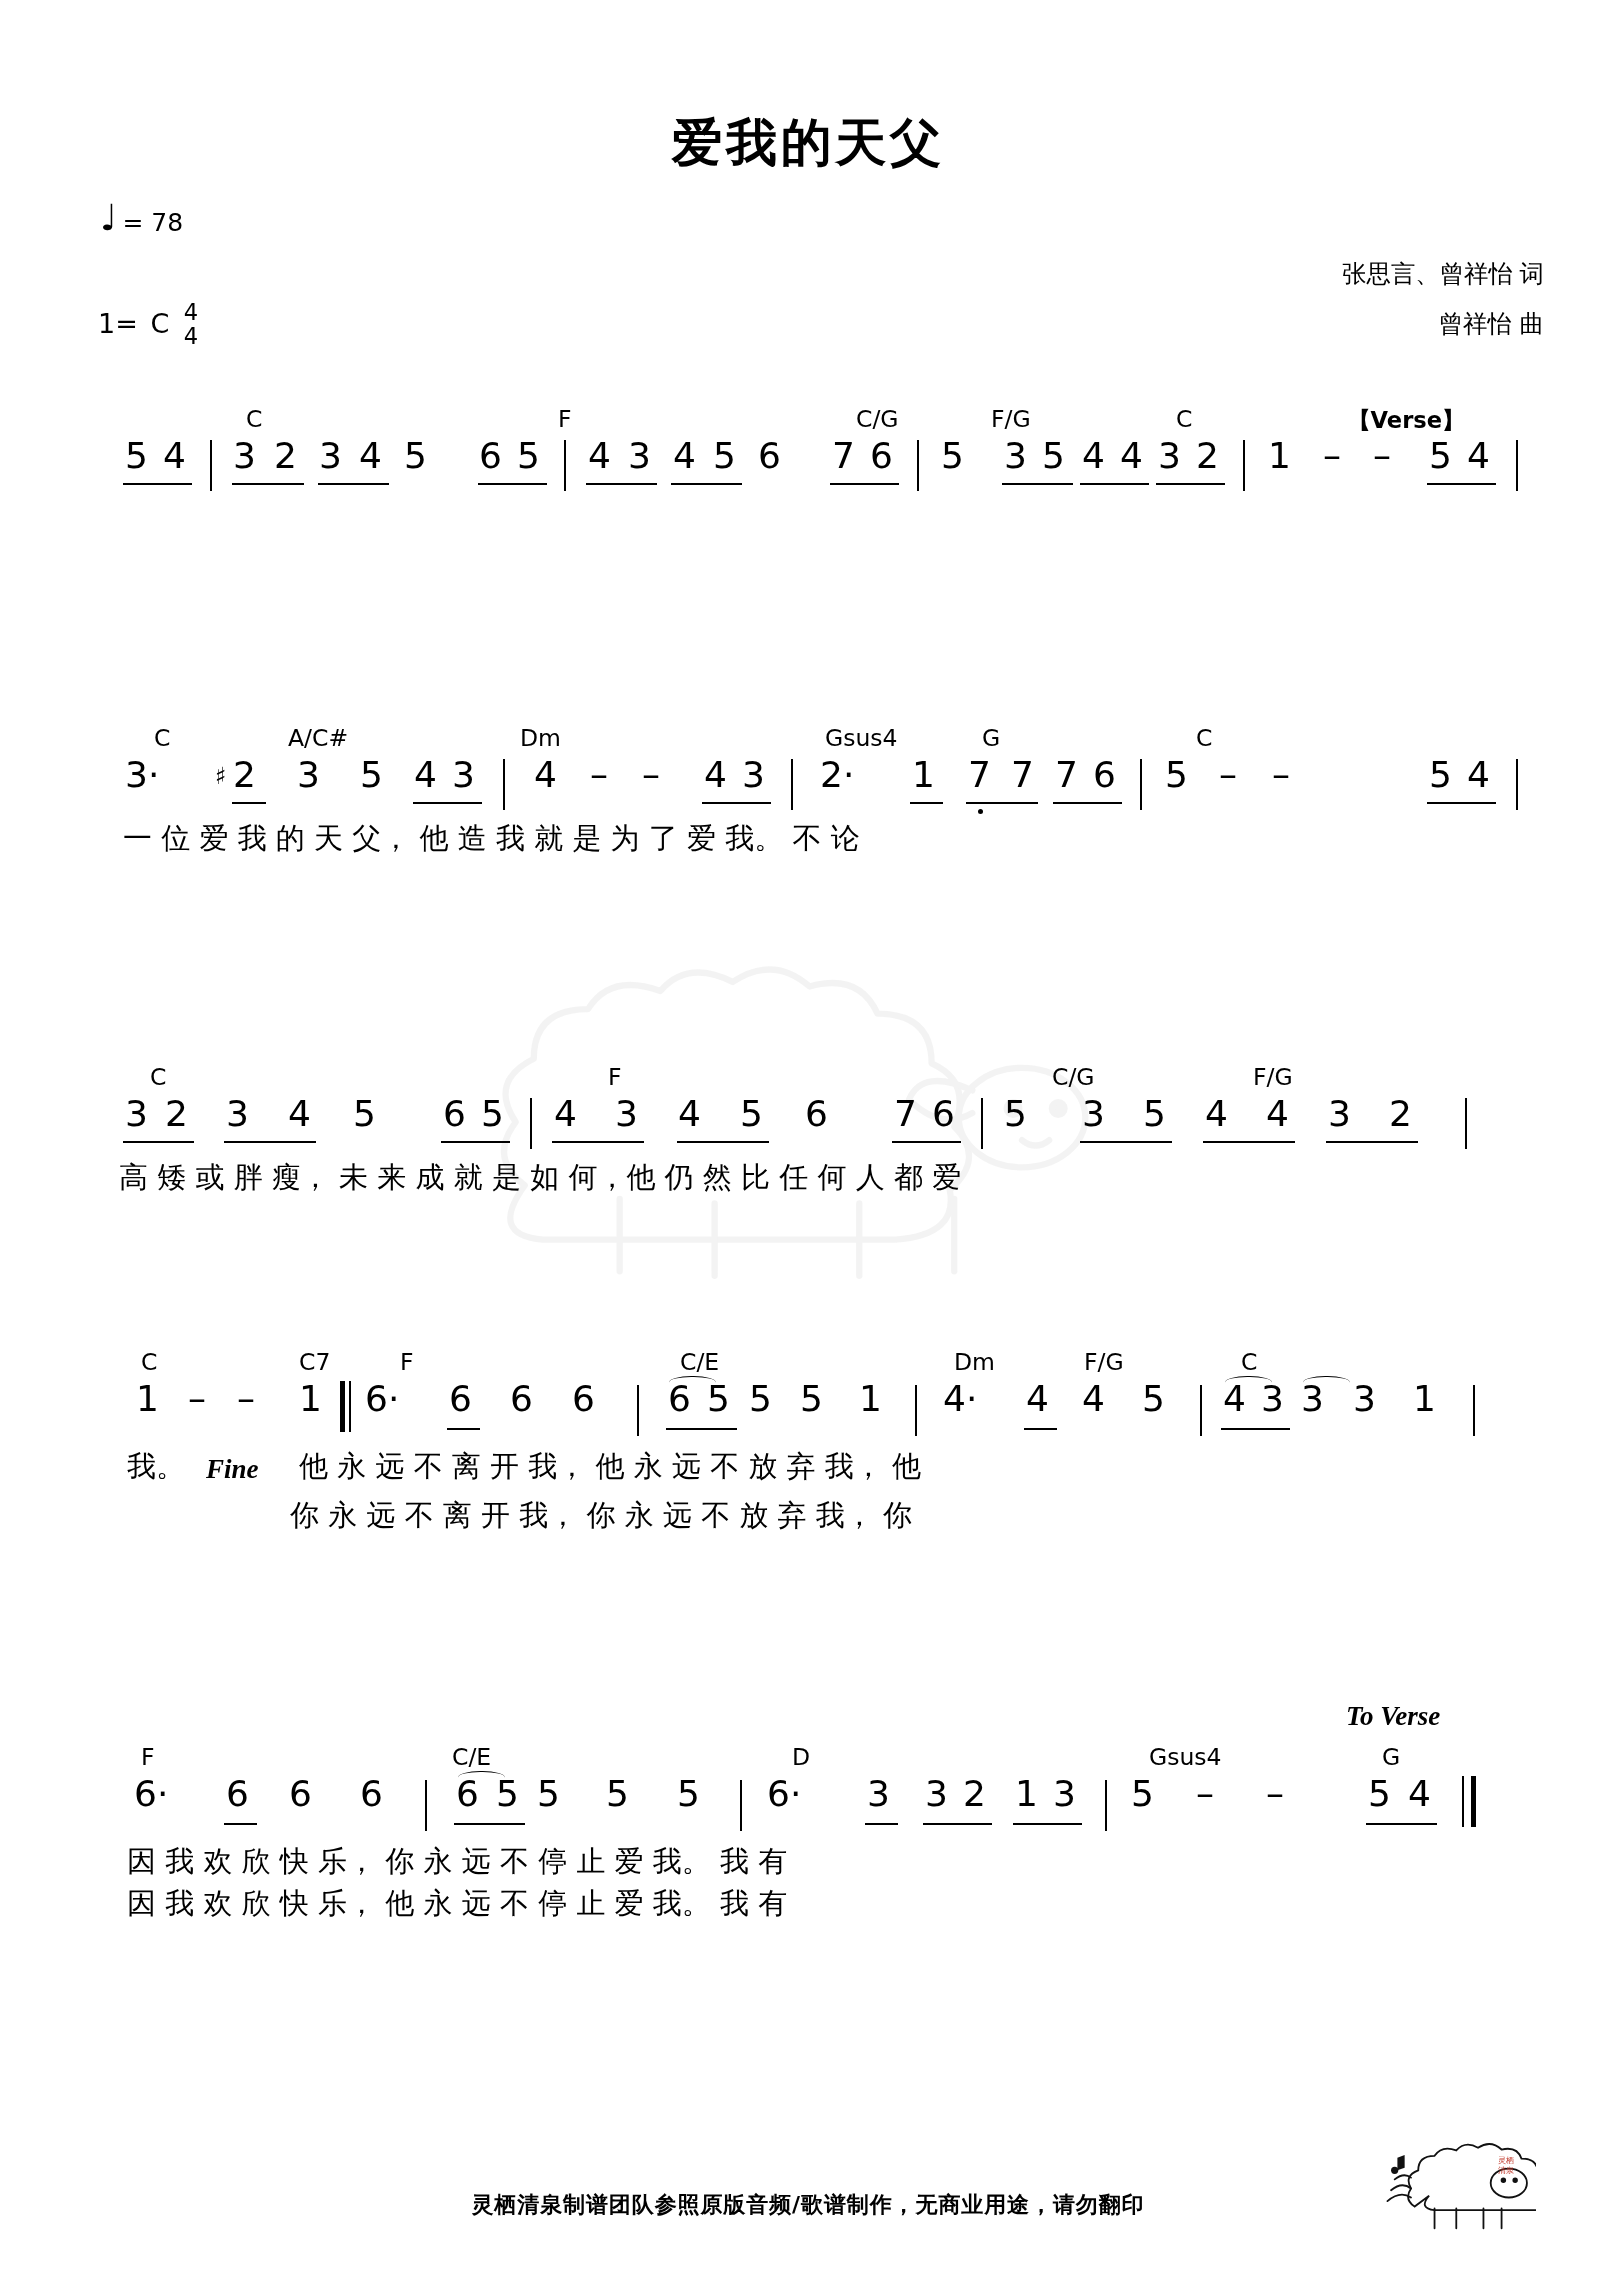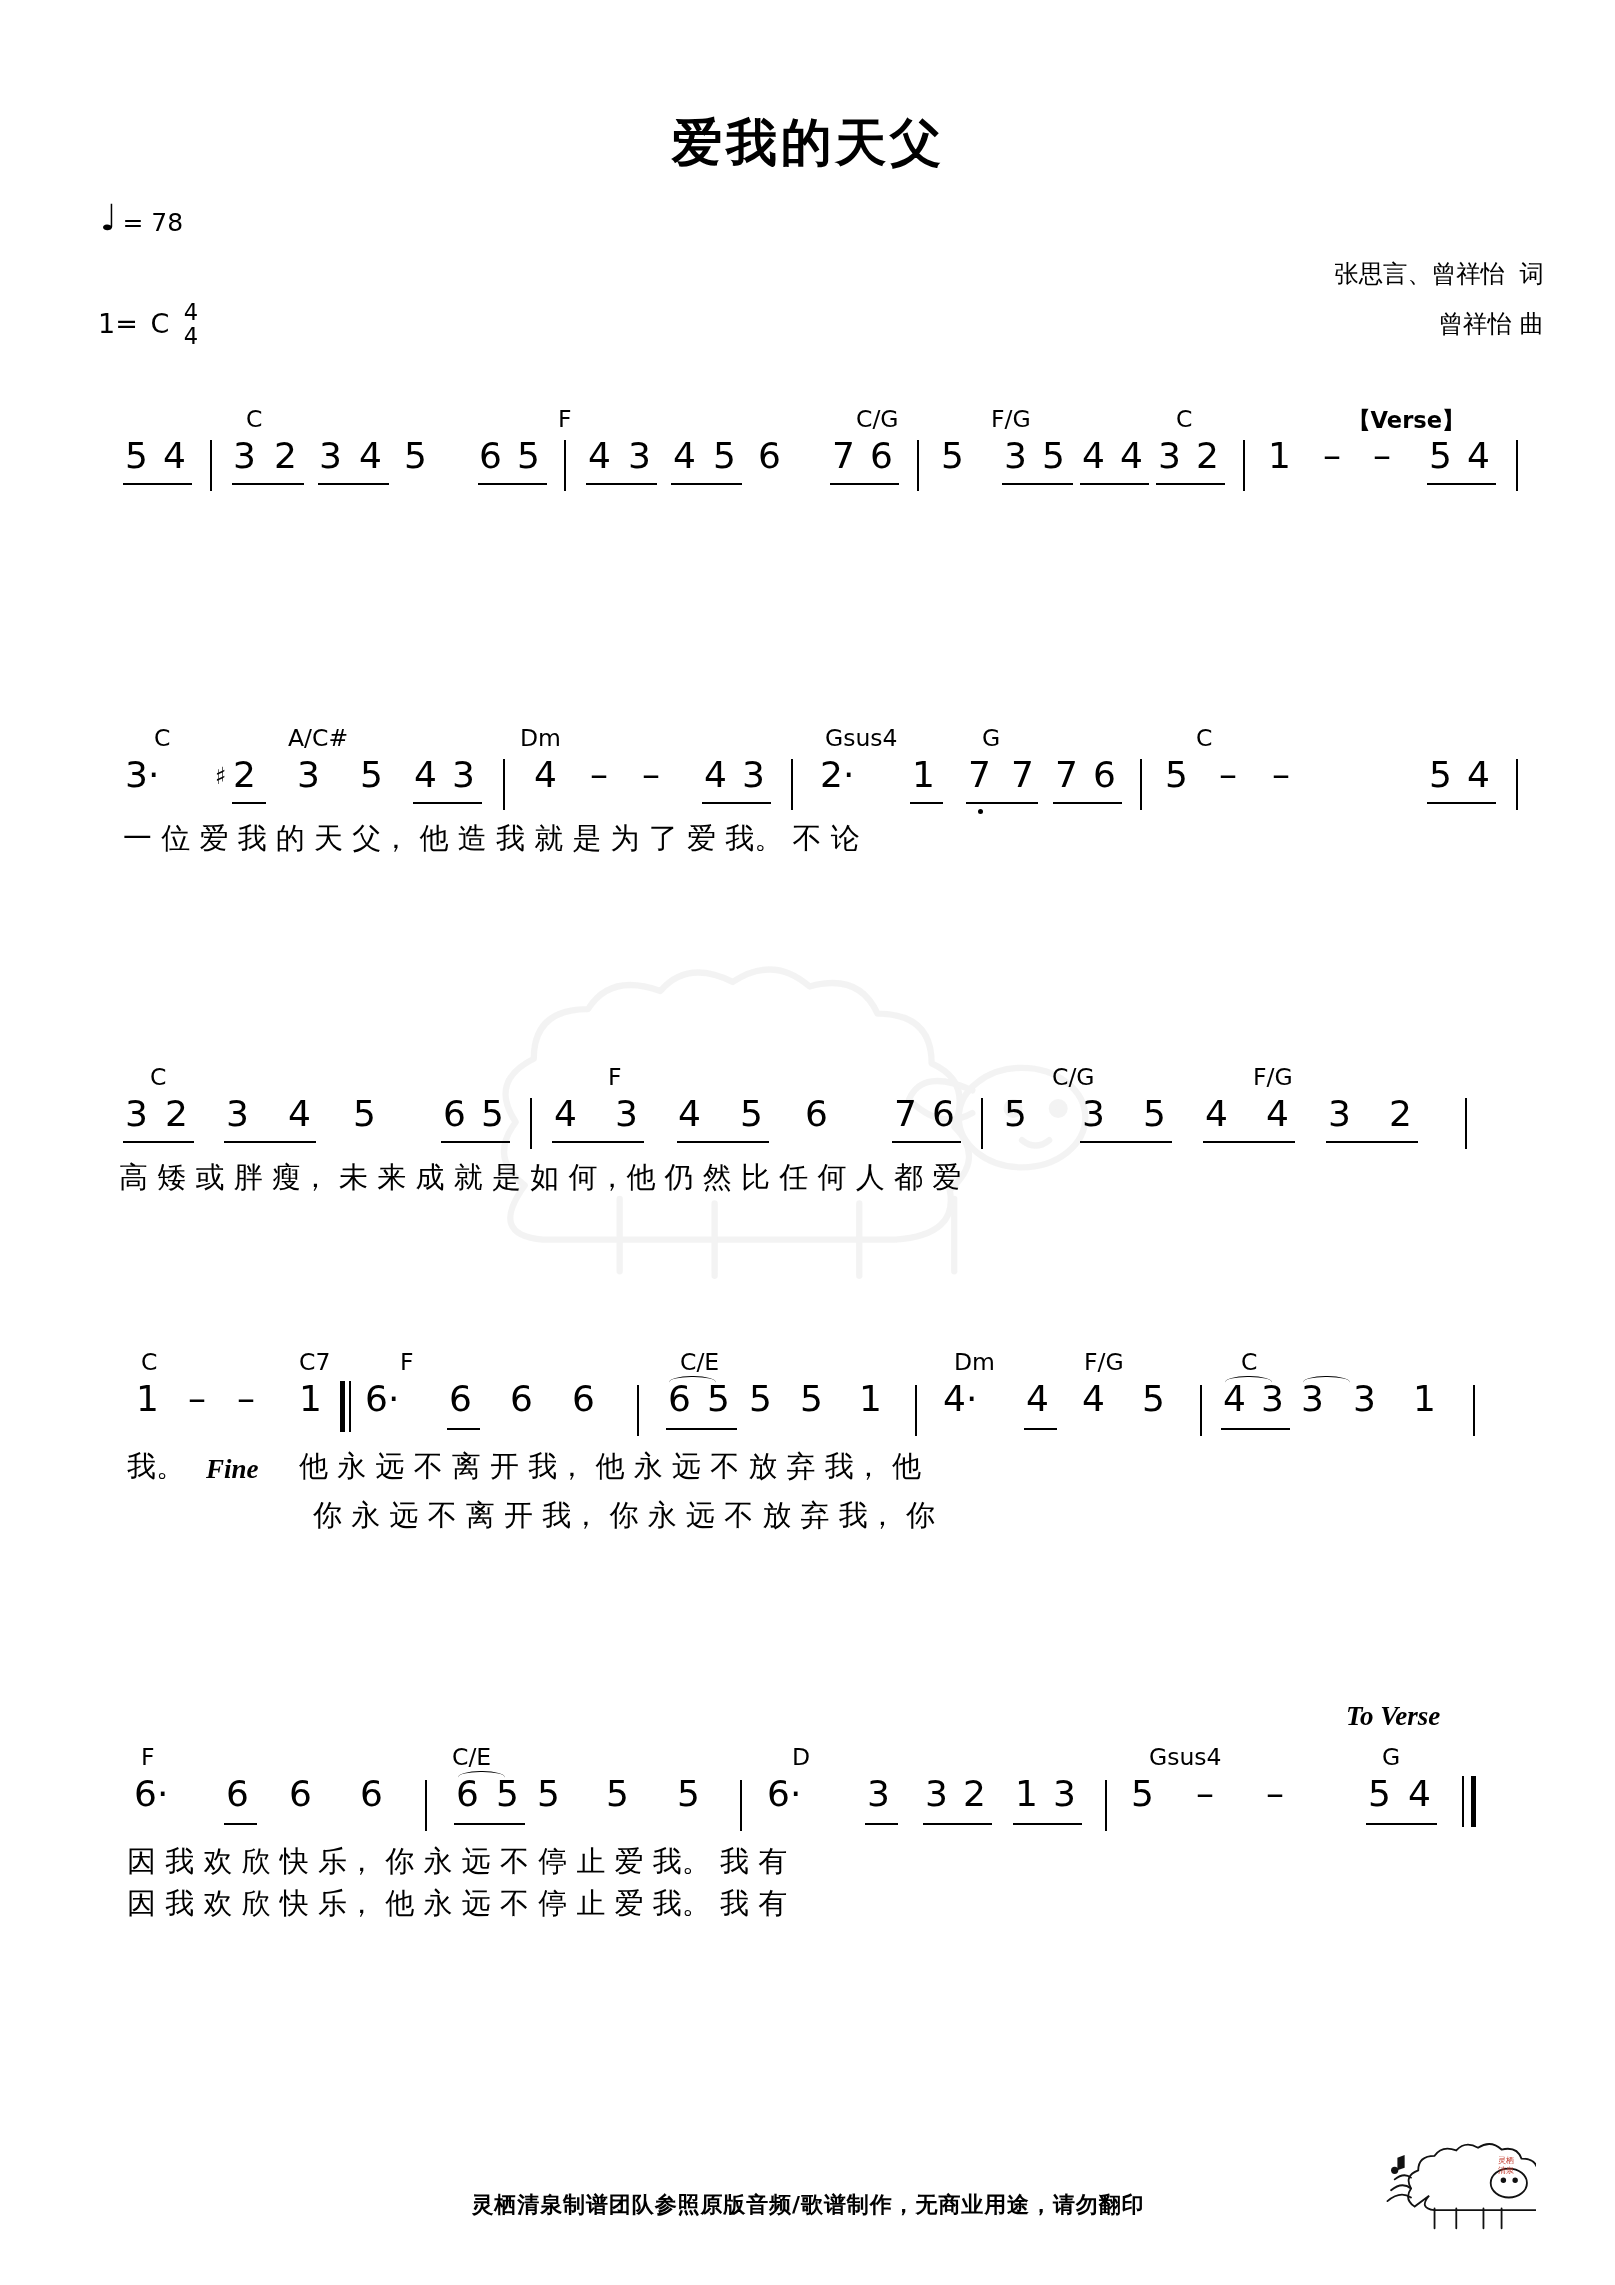--- a/index.html
+++ b/index.html
@@ -59,21 +59,21 @@
     width: 100%;
     text-align: center;
     font-size: 22px;
     font-family: "DejaVu Sans", sans-serif;
   }
   .credit1 {
     position: absolute;
     top: 258px;
     right: 72px;
     font-size: 24.4px;
-    font-family: Liberation Mono, monospace;
+    font-family: Liberation Sans, sans-serif;
   }
   .credit2 {
     position: absolute;
     top: 308px;
     right: 72px;
     font-size: 24.4px;
     font-family: "DejaVu Sans", sans-serif;
   }
   .tempo {
     position: absolute;
@@ -479,21 +479,21 @@
       <span class="n" style="left:1413px;">1</span>
       <div class="bar" style="left:1473px; top:3.6px;"></div>
     </div>
 
     <div class="lyricrow">
       <span class="ly" style="left:127px;">我。</span>
       <span class="ital" style="left:206px; top:1.8px;">Fine</span>
       <span class="ly" style="left:299px;">他 永 远 不 离 开 我， 他 永 远 不 放 弃 我， 他</span>
     </div>
     <div class="lyricrow" style="height:42px;">
-      <span class="ly" style="left:313px;">你 永 远 不 离 开 我， 你 永 远 不 放 弃 我， 你</span>
+      <span class="ly" style="left:290px;">你 永 远 不 离 开 我， 你 永 远 不 放 弃 我， 你</span>
     </div>
   </div>
 
   <div class="system" style="top:1701px;">
     <div class="chordrow" style="height:42px;">
       <span class="ital" style="left:1346px;">To Verse</span>
     </div>
     <div class="chordrow">
       <span class="chord" style="left:141px;">F</span>
       <span class="chord" style="left:452px;">C/E</span>

